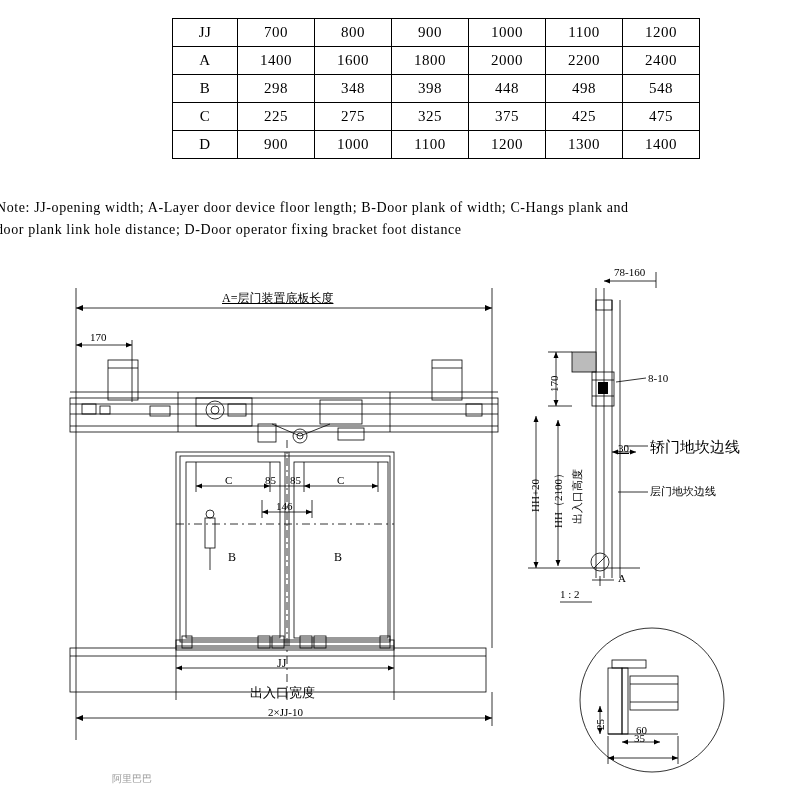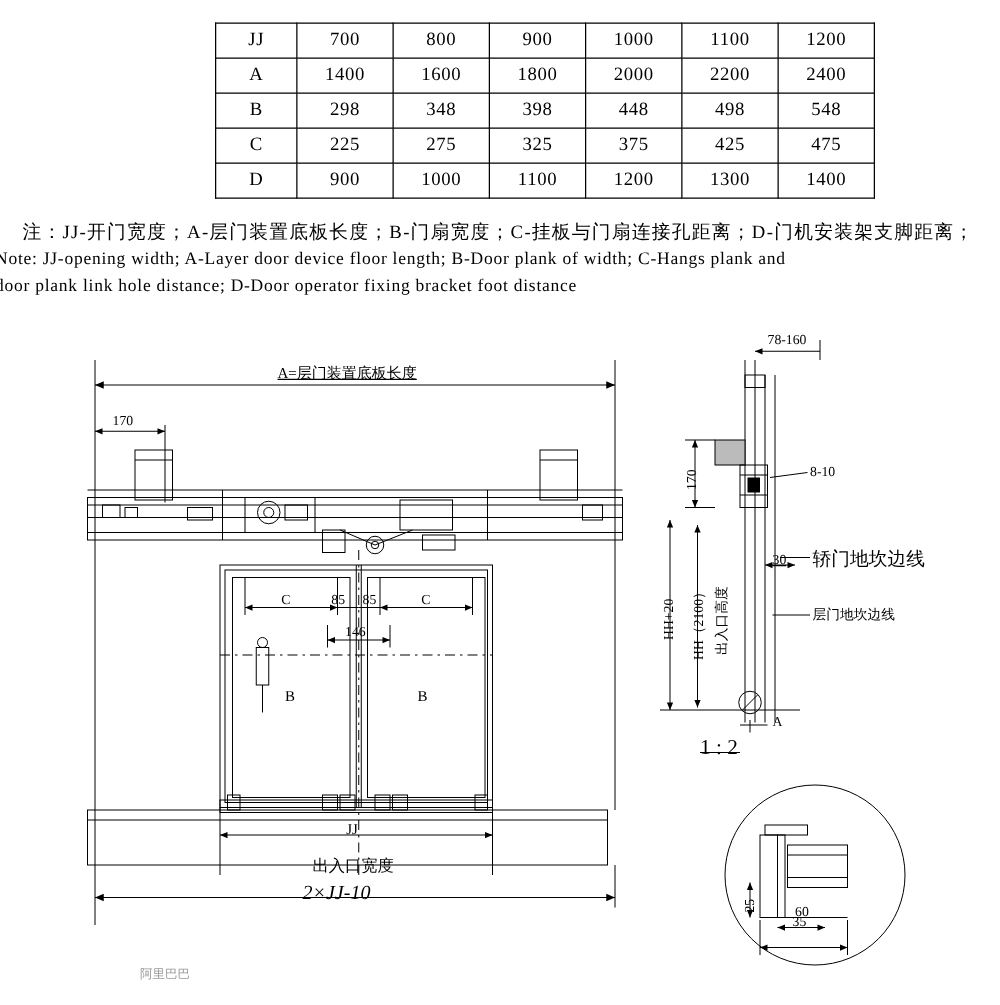--- a/index.html
+++ b/index.html
@@ -102,21 +102,20 @@
         <td>900</td>
         <td>1000</td>
         <td>1100</td>
         <td>1200</td>
         <td>1300</td>
         <td>1400</td>
       </tr>
     </tbody>
   </table>
 
-  <div class="note cn">注：JJ-开门宽度；A-层门装置底板长度；B-门扇宽度；C-挂板与门扇连接孔距离；D-门机安装架支脚距离；</div>
   <div class="note en1">Note: JJ-opening width; A-Layer door device floor length; B-Door plank of width; C-Hangs plank and</div>
   <div class="note en2">door plank link hole distance; D-Door operator fixing bracket foot distance</div>
 
   <svg class="draw" viewBox="0 0 800 804">
     <g stroke="#000" fill="none" stroke-width="0.8">
 
       <line x1="76" y1="288" x2="76" y2="740"></line>
 
       <line x1="492" y1="288" x2="492" y2="648"></line>
 
@@ -296,32 +295,32 @@
   <div class="lbl" style="left:337px;top:474px;">C</div>
   <div class="lbl" style="left:265px;top:474px;">85</div>
   <div class="lbl" style="left:290px;top:474px;">85</div>
   <div class="lbl" style="left:276px;top:500px;">146</div>
 
   <div class="lbl" style="left:228px;top:550px;font-size:12px;">B</div>
   <div class="lbl" style="left:334px;top:550px;font-size:12px;">B</div>
 
   <div class="lbl" style="left:277px;top:656px;font-size:12px;">JJ</div>
   <div class="lbl" style="left:250px;top:684px;font-size:13px;">出入口宽度</div>
-  <div class="lbl" style="left:242px;top:706px;font-size:16px;font-style:italic;">2×JJ-10</div>
+  <div class="lbl" style="left:268px;top:706px;font-size:11px;">2×JJ-10</div>
 
   <div class="lbl" style="left:614px;top:266px;">78-160</div>
   <div class="lbl vert" style="left:548px;top:392px;">170</div>
   <div class="lbl" style="left:648px;top:372px;">8-10</div>
   <div class="lbl" style="left:618px;top:442px;text-decoration:underline;">30</div>
   <div class="lbl vert" style="left:529px;top:512px;">HH+20</div>
   <div class="lbl vert" style="left:551px;top:528px;">HH（2100）</div>
   <div class="lbl vert" style="left:570px;top:524px;font-size:11px;">出入口高度</div>
   <div class="lbl" style="left:650px;top:438px;font-size:15px;">轿门地坎边线</div>
   <div class="lbl" style="left:650px;top:484px;font-size:11px;">层门地坎边线</div>
   <div class="lbl" style="left:618px;top:572px;font-size:11px;">A</div>
-  <div class="lbl" style="left:560px;top:588px;font-size:17px;">1 : 2</div>
+  <div class="lbl" style="left:560px;top:588px;font-size:11px;">1 : 2</div>
 
   <div class="lbl vert" style="left:594px;top:730px;">25</div>
   <div class="lbl" style="left:634px;top:732px;">35</div>
   <div class="lbl" style="left:636px;top:724px;">60</div>
 
   <div class="lbl faint" style="left:112px;top:772px;font-size:10px;">阿里巴巴</div>
 </div>
 
 </body></html>

